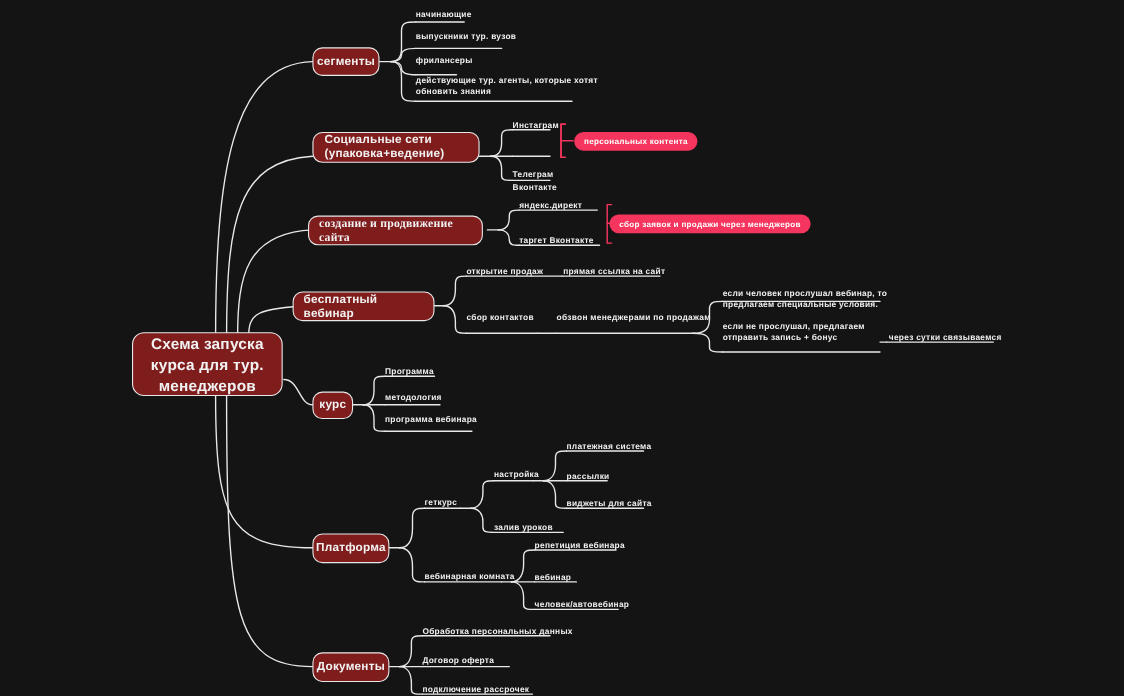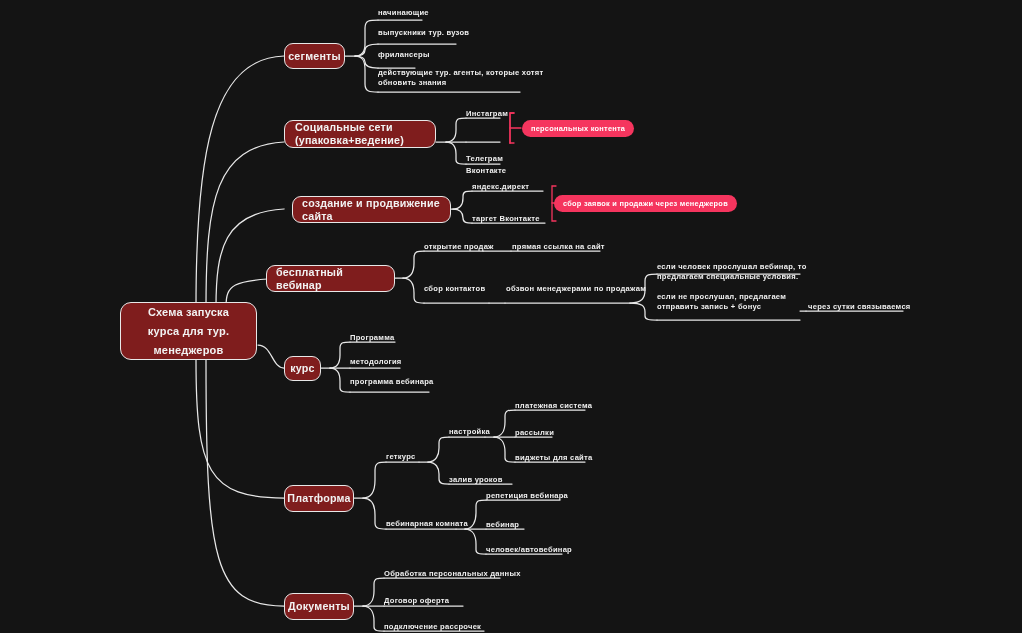--- a/index.html
+++ b/index.html
@@ -7,21 +7,21 @@
        font-family:"Liberation Sans","DejaVu Sans",sans-serif;}
   #map{position:absolute;left:0;top:0;width:1022px;height:633px;}
   .wrap{position:relative;width:1022px;height:633px;background:#141414;}
 
   
   .node{position:absolute;box-sizing:border-box;
         border:1.3px solid #e8e8e8;border-radius:9px;background:#7f1d1d;
         color:#f2f2f2;display:flex;align-items:center;
         letter-spacing:.2px;}
   .node.root{border-radius:11px;border-width:1.6px;
-        justify-content:center;text-align:center;font-size:11px;
+        justify-content:center;text-align:center;font-size:14px;
         font-weight:700;line-height:19px;padding:6px 10px;}
   .node.l1{font-size:10.7px;font-weight:700;padding:5px 9px;line-height:13px;}
 
   
   .leaf{position:absolute;color:#f0f0f0;font-size:7.6px;font-weight:700;
         letter-spacing:.25px;line-height:9.6px;white-space:pre;}
 
   
   .badge{position:absolute;background:#f5355e;color:#ffffff;
          border-radius:9px;font-size:7.4px;font-weight:700;
@@ -152,21 +152,21 @@
   </div>
 
   <div class="node l1" style="left:284px;top:43px;width:61px;height:26px;justify-content:center;">
     <span>сегменты</span>
   </div>
 
   <div class="node l1" style="left:284px;top:120px;width:152px;height:28px;padding-left:10px;">
     <span>Социальные сети (упаковка+ведение)</span>
   </div>
 
-  <div class="node l1" style="left:292px;top:196px;width:159px;height:27px;padding-left:9px;">
+  <div class="node l1" style="left:280px;top:196px;width:159px;height:27px;padding-left:9px;font-family:Liberation Serif, serif;">
     <span>создание и продвижение сайта</span>
   </div>
 
   <div class="node l1" style="left:266px;top:265px;width:129px;height:27px;justify-content:center;">
     <span>бесплатный вебинар</span>
   </div>
 
   <div class="node l1" style="left:284px;top:356px;width:37px;height:25px;justify-content:center;">
     <span>курс</span>
   </div>

